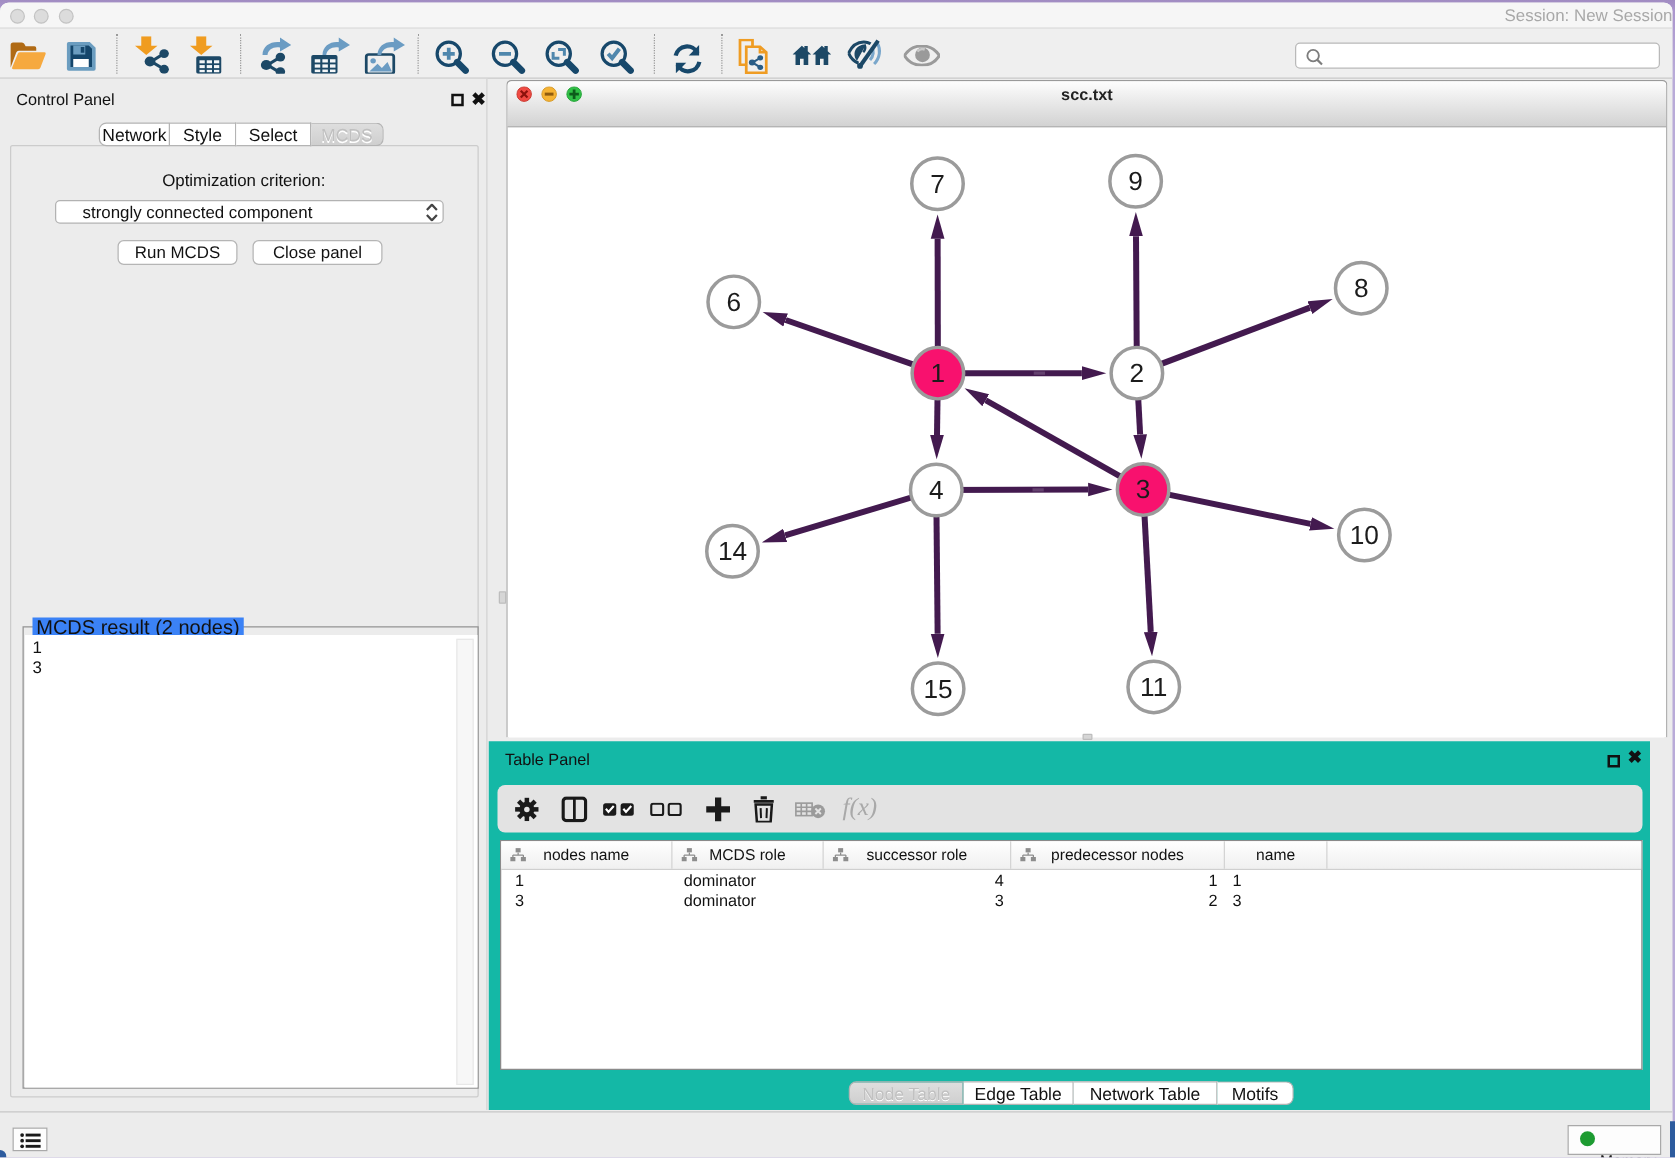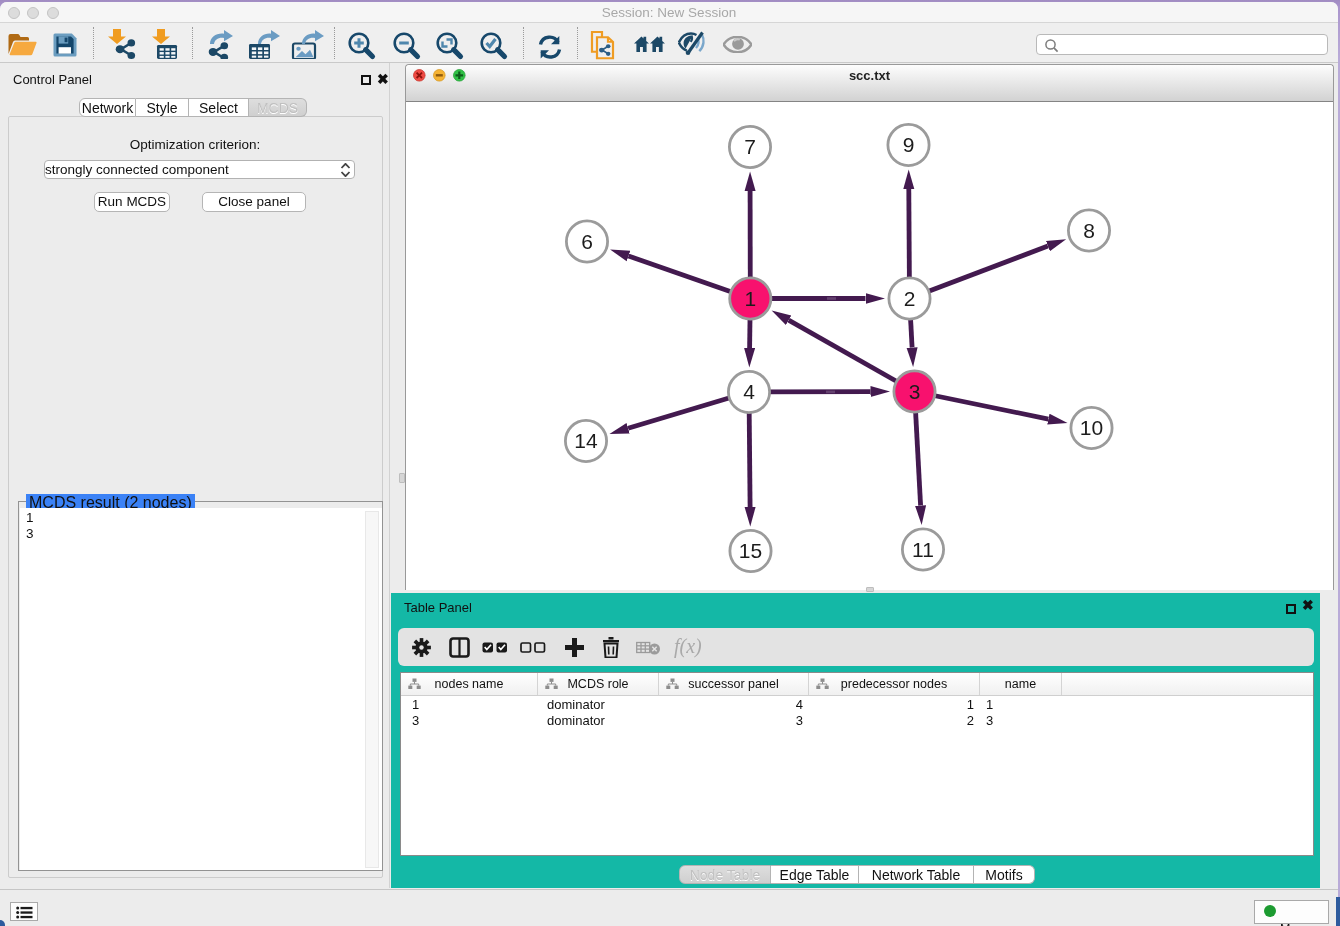--- a/index.html
+++ b/index.html
@@ -2,21 +2,21 @@
 <html><head>
 <meta charset="utf-8">
 <style>
 * { margin:0; padding:0; box-sizing:border-box; }
 html,body { width:1340px; height:926px; overflow:hidden; }
 body { font-family:"Liberation Sans", sans-serif; background:linear-gradient(180deg,#a18cc2 0,#ab96cd 8px,#b9abd8 60px,#b9abd8 100%); position:relative; }
 #app { position:absolute; left:0; top:2px; width:1338px; height:924px; background:#ececec; border-radius:7px 7px 0 0; overflow:hidden; }
 
 #titlebar { position:absolute; left:0; top:0; width:1338px; height:21px; background:#f6f6f6; border-bottom:1px solid #d6d6d6; }
 .tl { position:absolute; top:4.5px; width:12px; height:12px; border-radius:50%; background:#dcdcdc; border:1px solid #c3c3c3; }
-#title-text { position:absolute; top:3px; left:0; width:1338px; text-align:center; font-size:13.5px; color:#a8a8a8; }
+#title-text { position:absolute; top:3px; left:0; width:1338px; text-align:right; font-size:13.5px; color:#a8a8a8; }
 
 #toolbar { position:absolute; left:0; top:21px; width:1338px; height:40px; background:#efefef; border-bottom:1px solid #c9c9c9; }
 .tsep { position:absolute; top:4px; height:32px; width:0; border-left:1px dotted #9a9a9a; }
 .ticon { position:absolute; top:6px; }
 #searchbox { position:absolute; left:1036px; top:11px; width:292px; height:21px; background:#fff; border:1px solid #b9b9b9; border-radius:4px; }
 
 #cpanel { position:absolute; left:0; top:61px; width:390px; height:825px; background:#ececec; border-right:1px solid #d2d2d2; }
 #cp-title { position:absolute; left:13px; top:9px; font-size:13px; color:#111; }
 .float-ic { position:absolute; width:10px; height:10px; border:2px solid #111; background:transparent; }
 .close-x { position:absolute; font-size:14px; color:#111; font-weight:bold; }
@@ -212,27 +212,27 @@
     <div class="float-ic" style="left:361px; top:12px;"></div>
     <div class="close-x" style="left:377px; top:8px;">✖</div>
     <div id="cp-content"></div>
     <div class="tabrow" style="left:79px; top:35px;">
       <div class="tab first" style="width:57px;">Network</div>
       <div class="tab" style="width:53px;">Style</div>
       <div class="tab" style="width:60px;">Select</div>
       <div class="tab last sel" style="width:58px;">MCDS</div>
     </div>
     <div id="opt-label">Optimization criterion:</div>
-    <div id="dd" style="position:absolute; left:44px; top:97px; width:311px; height:19px; background:#fff; border:1px solid #b2b2b2; border-radius:4px; font-size:13.5px; color:#111; line-height:17px; padding-left:0;">strongly connected component
+    <div id="dd" style="position:absolute; left:44px; top:97px; width:311px; height:19px; background:#fff; border:1px solid #b2b2b2; border-radius:4px; font-size:13.5px; color:#111; line-height:17px; padding-left:21px;">strongly connected component
       <svg style="position:absolute; right:3px; top:2px;" width="11" height="14" viewBox="0 0 11 14">
         <path d="M1.5,5 L5.5,0.8 L9.5,5" fill="none" stroke="#444" stroke-width="1.8"></path>
         <path d="M1.5,9 L5.5,13.2 L9.5,9" fill="none" stroke="#444" stroke-width="1.8"></path>
       </svg>
     </div>
-    <div class="btn" style="left:94px; top:129px; width:76px; height:20px; line-height:18px;">Run MCDS</div>
+    <div class="btn" style="left:94px; top:129px; width:96px; height:20px; line-height:18px;">Run MCDS</div>
     <div class="btn" style="left:202px; top:129px; width:104px; height:20px; line-height:18px;">Close panel</div>
     <div id="mcds-fs">
       <div id="mcds-legend">MCDS result (2 nodes)</div>
       <div id="mcds-text">1<br>3</div>
       <div id="mcds-scroll"></div>
     </div>
   </div>
   <div id="netwin">
     <div id="nw-titlebar">
       <svg style="position:absolute; left:7px; top:4px;" width="58" height="13" viewBox="0 0 58 13">
@@ -359,21 +359,21 @@
     </div>
     <div id="ttable">
       <div id="thead">
         <div class="hcol" style="left:0; width:137px;">
             <div class="hlabel">nodes name</div>
           </div>
         <div class="hcol" style="left:137px; width:121px;">
             <div class="hlabel">MCDS role</div>
           </div>
         <div class="hcol" style="left:258px; width:150px;">
-            <div class="hlabel">successor panel</div>
+            <div class="hlabel">successor role</div>
           </div>
         <div class="hcol" style="left:408px; width:171px;">
             <div class="hlabel">predecessor nodes</div>
           </div>
         <div class="hcol" style="left:579px; width:82px;">
             <div class="hlabel">name</div>
           </div>
         <svg class="treeic" style="left:7px;" width="13" height="12" viewBox="0 0 13 12">
             <g fill="#8d8d8d">
               <rect x="4.5" y="0.5" width="4" height="3.4"></rect>

